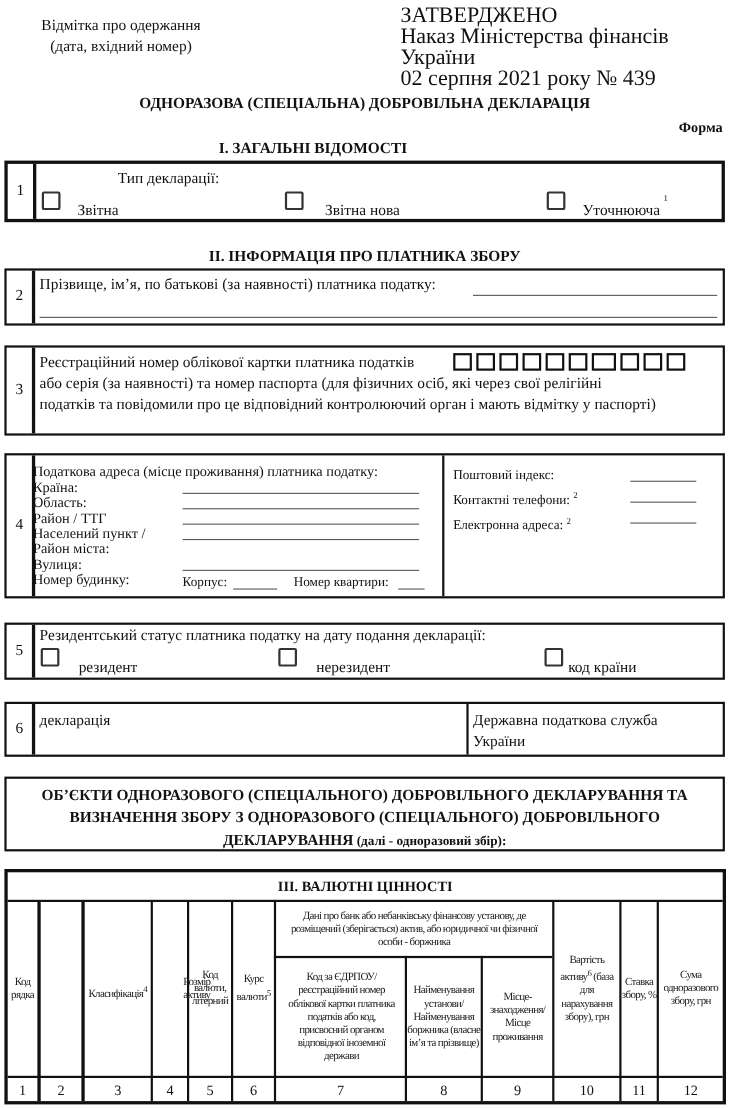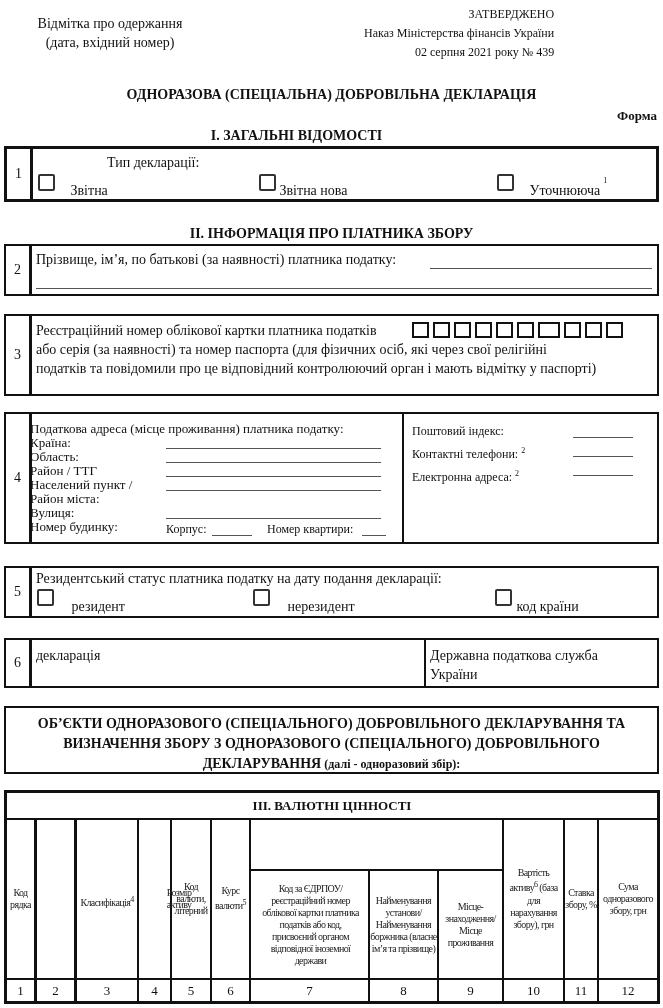--- a/index.html
+++ b/index.html
@@ -22,39 +22,39 @@
         font-family: "Liberation Serif", serif; font-size: 10px; line-height: 12px; letter-spacing: -0.6px; color: #222; }
   .tn { position: absolute; display: flex; align-items: center; justify-content: center; font-size: 13px; }
 </style>
 </head>
 <body>
 
 <div class="abs center" style="left:20px; top:14px; width:180px; font-size:14px; line-height:19px;">
   <div>Відмітка про одержання</div>
   <div>(дата, вхідний номер)</div>
 </div>
-<div class="abs" style="left:364px; top:5px; font-size:12px; line-height:19px;text-align:right;">
+<div class="abs" style="left:364px; top:5px; font-size:20px; line-height:19px;">
   <div>ЗАТВЕРДЖЕНО</div>
   <div>Наказ Міністерства фінансів України</div>
   <div>02 серпня 2021 року № 439</div>
 </div>
 <div class="abs bold center" style="left:0; width:663px; top:87px; font-size:14px;">ОДНОРАЗОВА (СПЕЦІАЛЬНА) ДОБРОВІЛЬНА ДЕКЛАРАЦІЯ</div>
 <div class="abs bold" style="right:6px; top:108px; font-size:13px;">Форма</div>
 
-<div class="abs bold center" style="left:16px; width:561px; top:128px; font-size:14px;">І. ЗАГАЛЬНІ ВІДОМОСТІ</div>
+<div class="abs bold center" style="left:4px; width:561px; top:128px; font-size:14px;">І. ЗАГАЛЬНІ ВІДОМОСТІ</div>
 <div class="box" style="left:4px; top:146px; width:655px; height:56px; border-width:3px;">
   <div class="numcol" style="width:26px;">1</div>
   <div class="abs" style="left:100px; top:6px; font-size:14px;">Тип декларації:</div>
   <div class="abs" style="left:31px; top:25px;">
     <span class="cb"></span>
     <span style="margin-left:12px; position:relative; top:4px;">Звітна</span>
   </div>
   <div class="abs" style="left:252px; top:25px;">
     <span class="cb"></span>
-    <span style="margin-left:0; position:relative; top:4px;">Звітна нова</span>
+    <span style="margin-left:16px; position:relative; top:4px;">Звітна нова</span>
   </div>
   <div class="abs" style="left:490px; top:25px;">
     <span class="cb"></span>
     <span style="margin-left:12px; position:relative; top:4px;">Уточнююча</span><sup style="position:relative; top:-2px; margin-left:3px;">1</sup>
   </div>
 </div>
 
 <div class="abs bold center" style="left:0; width:663px; top:226px; font-size:14px;">ІІ. ІНФОРМАЦІЯ ПРО ПЛАТНИКА ЗБОРУ</div>
 
 <div class="box" style="left:4px; top:244px; width:655px; height:52px;">
@@ -162,20 +162,21 @@
 
   <div class="th" style="left:0; width:27px; top:27px; height:158px;">Код рядка</div>
   <div class="th" style="left:70px; width:60px; top:27px; height:164px;">
     <div><span>Класифікація</span><sup>4</sup></div>
   </div>
   <div class="th" style="left:132px; width:32px; top:27px; height:158px;padding-left:24px;">Розмір активу</div>
   <div class="th" style="left:165px; width:38px; top:27px; height:158px;">Код валюти, літерний</div>
   <div class="th" style="left:205px; width:37px; top:27px; height:158px;">
     <div><span>Курс валюти</span><sup>5</sup></div>
   </div>
+  <div class="th" style="left:246px; width:247px; top:27px; height:49px; padding:0 6px; box-sizing:border-box;">Дані про банк або небанківську фінансову установу, де розміщений (зберігається) актив, або юридичної чи фізичної особи - боржника</div>
   <div class="th" style="left:246px; width:115px; top:78px; height:107px; padding:0 4px; box-sizing:border-box;">Код за ЄДРПОУ/реєстраційний номер облікової картки платника податків або код, присвоєний органом відповідної іноземної держави</div>
   <div class="th" style="left:363px; width:67px; top:78px; height:107px;">Найменування установи/ Найменування боржника (власне ім’я та прізвище)</div>
   <div class="th" style="left:432px; width:63px; top:78px; height:107px;">Місце-знаходження/ Місце проживання</div>
   <div class="th" style="left:497px; width:59px; top:27px; height:158px;">
     <div><span>Вартість активу</span><sup>6</sup> <span>(база для нарахування збору), грн</span></div>
   </div>
   <div class="th" style="left:558px; width:32px; top:27px; height:158px;">Ставка збору, %</div>
   <div class="th" style="left:592px; width:58px; top:27px; height:158px;">Сума одноразового збору, грн</div>
 
   <div class="tn" style="left:0; width:27px; top:187px; height:21px;">1</div>

